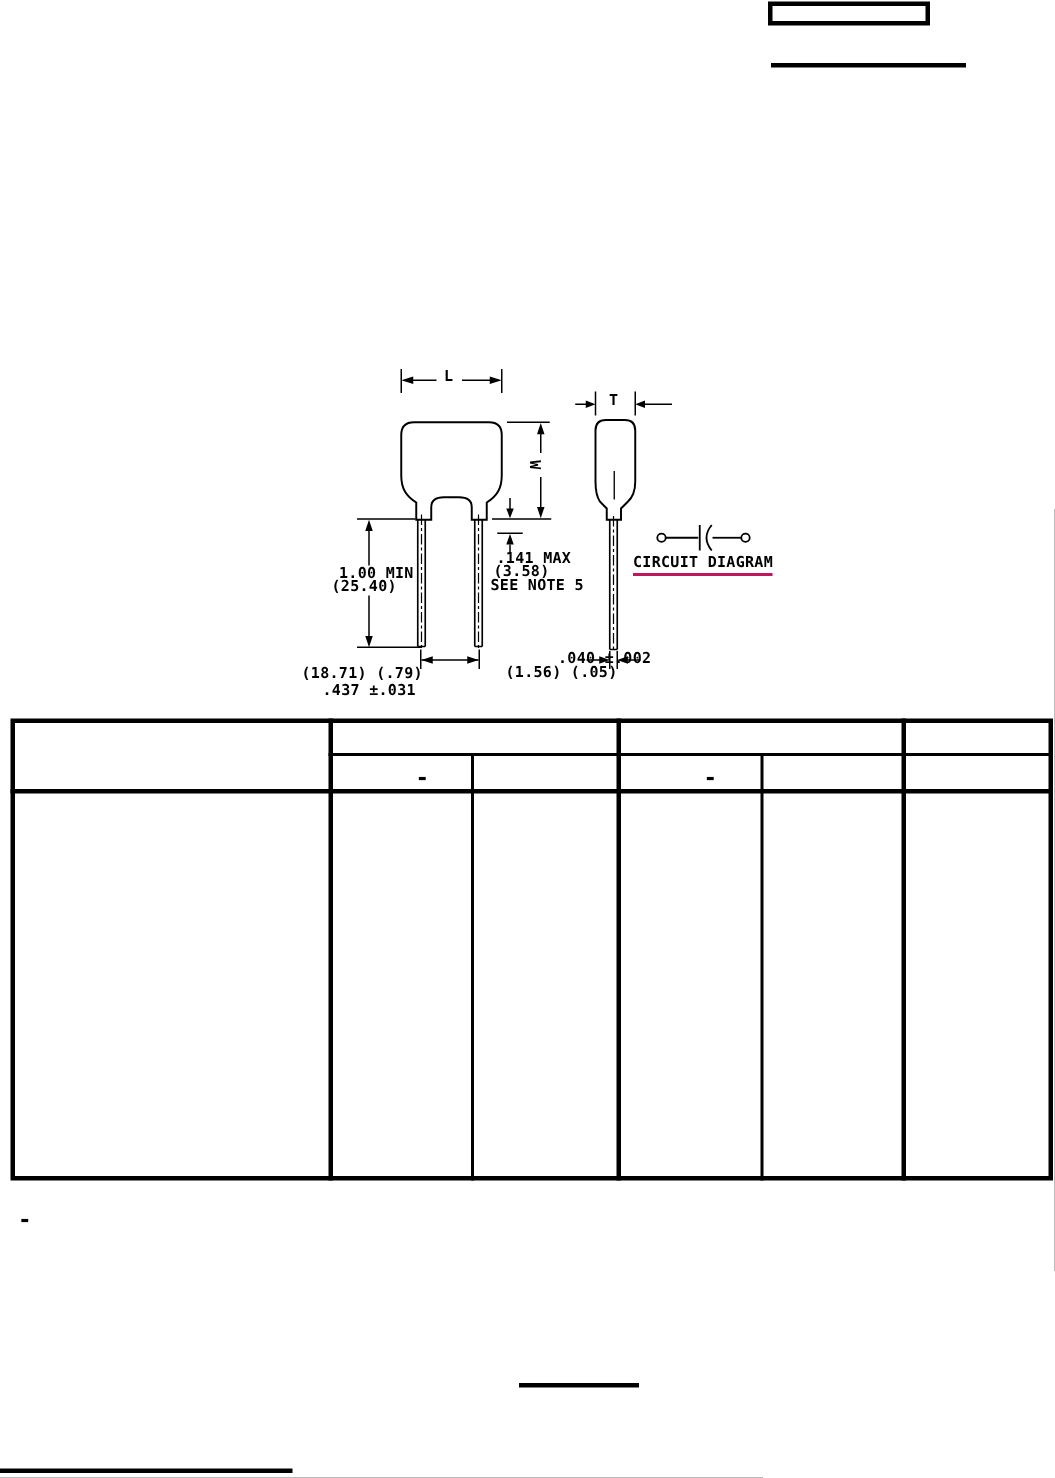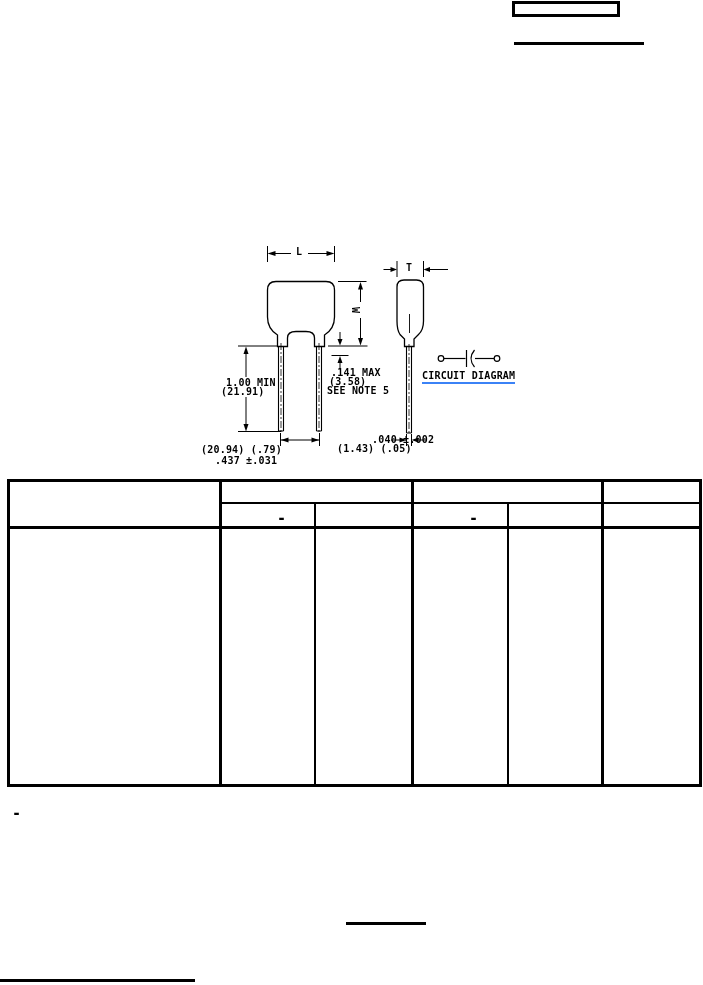--- a/index.html
+++ b/index.html
@@ -11,21 +11,21 @@
   .txt{
     position:absolute;color:#000;font-family:"DejaVu Sans Mono","Liberation Mono",monospace;
     font-size:10px;font-weight:bold;line-height:10px;letter-spacing:.2px;white-space:pre;
   }
   .dash{
     position:absolute;color:#000;font-family:"DejaVu Sans Mono","Liberation Mono",monospace;
     font-size:15px;font-weight:bold;line-height:11px;white-space:pre;
   }
   .rot90{transform:rotate(90deg);transform-origin:center center;}
   #title-box{position:absolute;left:512px;top:1px;width:102px;height:10px;border:3px solid #000;}
-  #circuit-label{border-bottom:2px solid #3b82f6;padding-bottom:1px;}
+  #circuit-label{border-bottom:2px solid #be185d;padding-bottom:1px;}
   svg{position:absolute;left:0;top:0;}
   .tline{position:absolute;background:#000;}
 </style>
 </head>
 <body>
 
 <div id="canvas">
 
   <div id="title-box"></div>
   <div class="line" style="left:514px;top:42px;width:130px;height:3px;"></div>
@@ -115,31 +115,31 @@
       <path d="M475 358.5 H494"></path>
       <circle cx="497" cy="358.5" r="2.8"></circle>
     </g>
   </svg>
 
   <div class="txt" style="left:296px;top:247px;">L</div>
   <div class="txt rot90" style="left:352px;top:305px;">W</div>
   <div class="txt" style="left:406px;top:263px;">T</div>
 
   <div class="txt" style="left:226px;top:378px;">1.00 MIN</div>
-  <div class="txt" style="left:221px;top:387px;">(21.91)</div>
+  <div class="txt" style="left:221px;top:387px;">(25.40)</div>
 
   <div class="txt" style="left:331px;top:368px;">.141 MAX</div>
   <div class="txt" style="left:329px;top:377px;">(3.58)</div>
   <div class="txt" style="left:327px;top:386px;">SEE NOTE 5</div>
 
   <div class="txt" style="left:215px;top:456px;text-align:right;">.437 ±.031</div>
-  <div class="txt" style="left:201px;top:445px;">(20.94) (.79)</div>
+  <div class="txt" style="left:201px;top:445px;">(18.71) (.79)</div>
 
   <div class="txt" style="left:336px;top:435px;margin-left:36px;">.040 ±.002</div>
-  <div class="txt" style="left:337px;top:444px;">(1.43) (.05)</div>
+  <div class="txt" style="left:337px;top:444px;">(1.56) (.05)</div>
 
   <div class="txt" id="circuit-label" style="left:422px;top:371px;">CIRCUIT DIAGRAM</div>
 
   <div style="position:absolute;left:7px;top:479px;width:695px;height:308px;border:3px solid #000;box-sizing:border-box;"></div>
 
   <div class="tline" style="left:219px;top:479px;width:3px;height:308px;"></div>
   <div class="tline" style="left:411px;top:479px;width:3px;height:308px;"></div>
   <div class="tline" style="left:601px;top:479px;width:3px;height:308px;"></div>
 
   <div class="tline" style="left:314px;top:502px;width:2px;height:285px;"></div>

